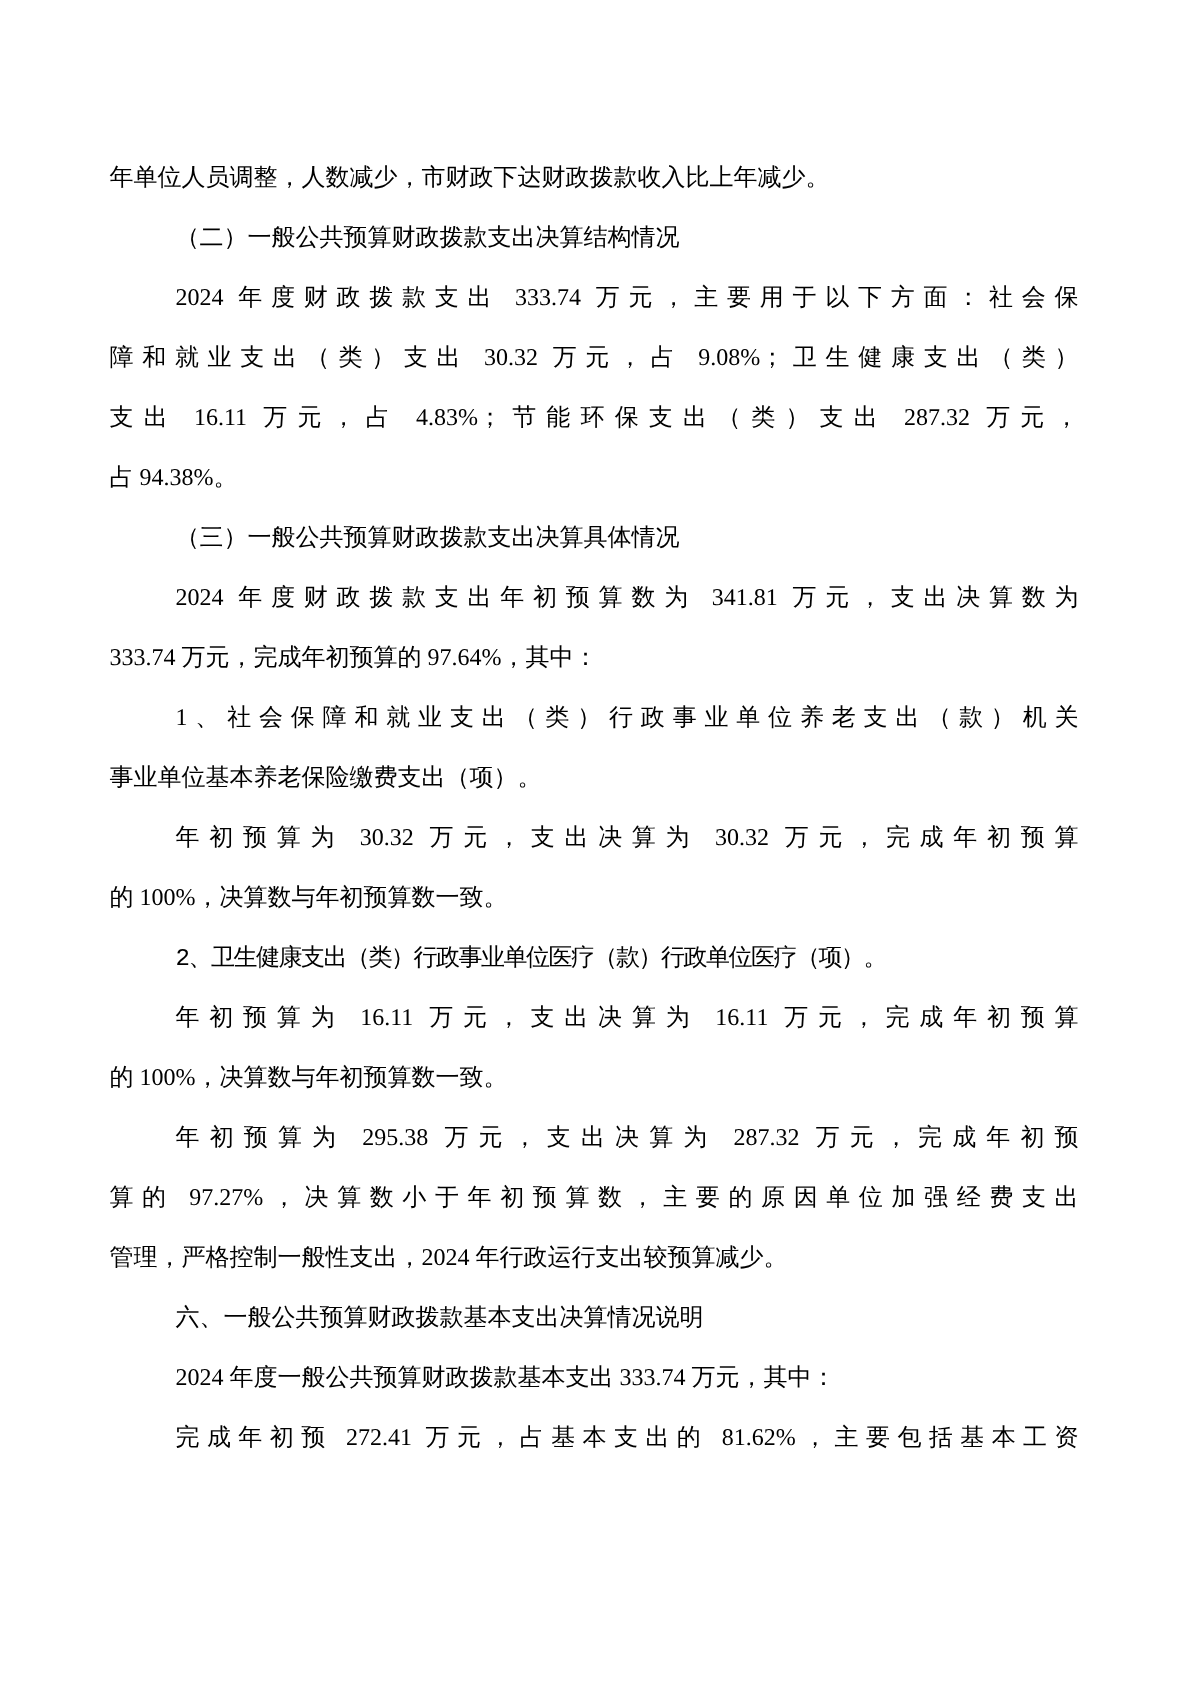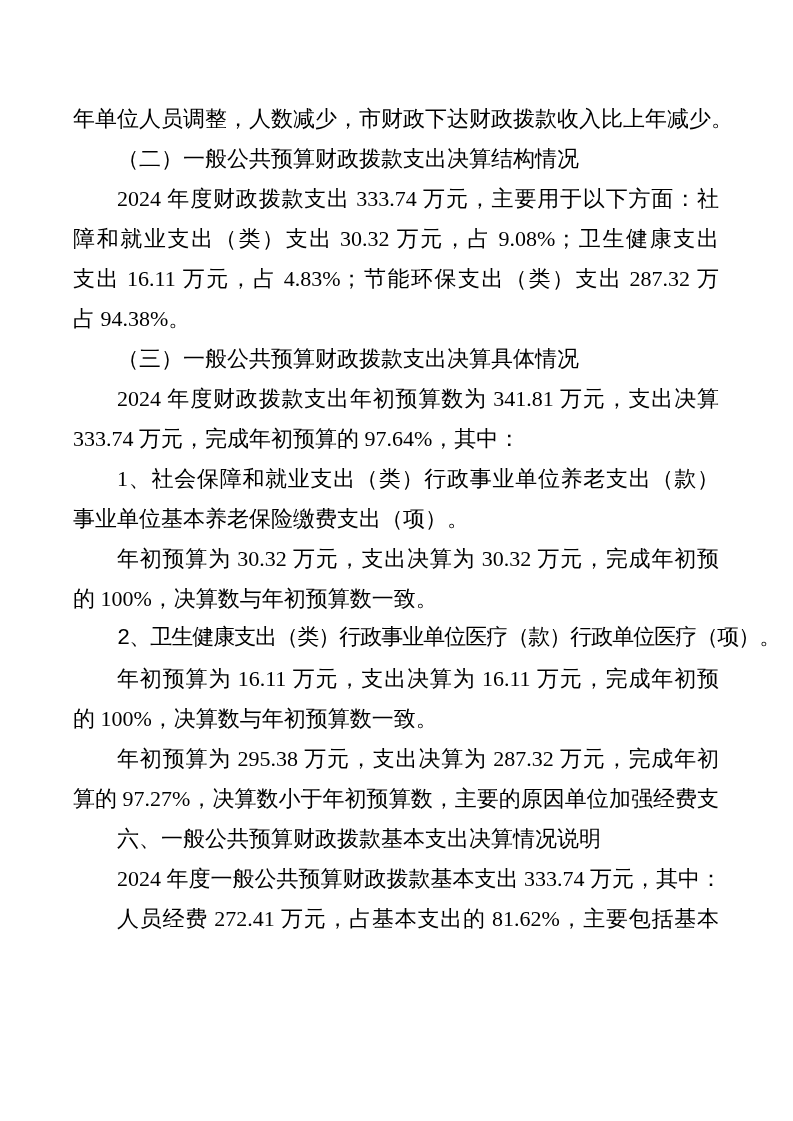--- a/index.html
+++ b/index.html
@@ -18,21 +18,21 @@
   }
   .content {
     position: absolute;
     left: 73px;
     top: 99px;
     width: 646px;
   }
   .line {
     height: 40px;
     line-height: 40px;
-    font-size: 22px;
+    font-size: 16px;
     white-space: nowrap;
     color: #000000;
   }
   .line.fill {
     white-space: normal;
     text-align: justify;
     text-align-last: justify;
     overflow: hidden;
   }
   .line.indent {
@@ -67,17 +67,18 @@
       <div class="line"><span>333.74 万元，完成年初预算的 97.64%，其中：</span></div>
       <div class="line indent fill"><span>1、社会保障和就业支出（类）行政事业单位养老支出（款）机关</span></div>
       <div class="line"><span>事业单位基本养老保险缴费支出（项）。</span></div>
       <div class="line indent fill"><span>年初预算为 30.32 万元，支出决算为 30.32 万元，完成年初预算</span></div>
       <div class="line"><span>的 100%，决算数与年初预算数一致。</span></div>
       <div class="line indent tight"><span>2、卫生健康支出（类）行政事业单位医疗（款）行政单位医疗（项）。</span></div>
       <div class="line indent fill"><span>年初预算为 16.11 万元，支出决算为 16.11 万元，完成年初预算</span></div>
       <div class="line"><span>的 100%，决算数与年初预算数一致。</span></div>
       <div class="line indent fill"><span>年初预算为 295.38 万元，支出决算为 287.32 万元，完成年初预</span></div>
       <div class="line fill"><span>算的 97.27%，决算数小于年初预算数，主要的原因单位加强经费支出</span></div>
+      <div class="line"><span>管理，严格控制一般性支出，2024 年行政运行支出较预算减少。</span></div>
       <div class="line indent heading"><span class="run-bold">六、一般公共预算财政拨款基本支出决算情况说明</span></div>
       <div class="line indent"><span>2024 年度一般公共预算财政拨款基本支出 333.74 万元，其中：</span></div>
-      <div class="line indent fill"><span class="run-bold">人员经费</span><span> 272.41 万元，占基本支出的 81.62%，主要包括基本工资</span></div>
+      <div class="line indent fill"><span class="run-bold">完成年初预</span><span> 272.41 万元，占基本支出的 81.62%，主要包括基本工资</span></div>
     </div>
 </div>
 
 </body></html>

